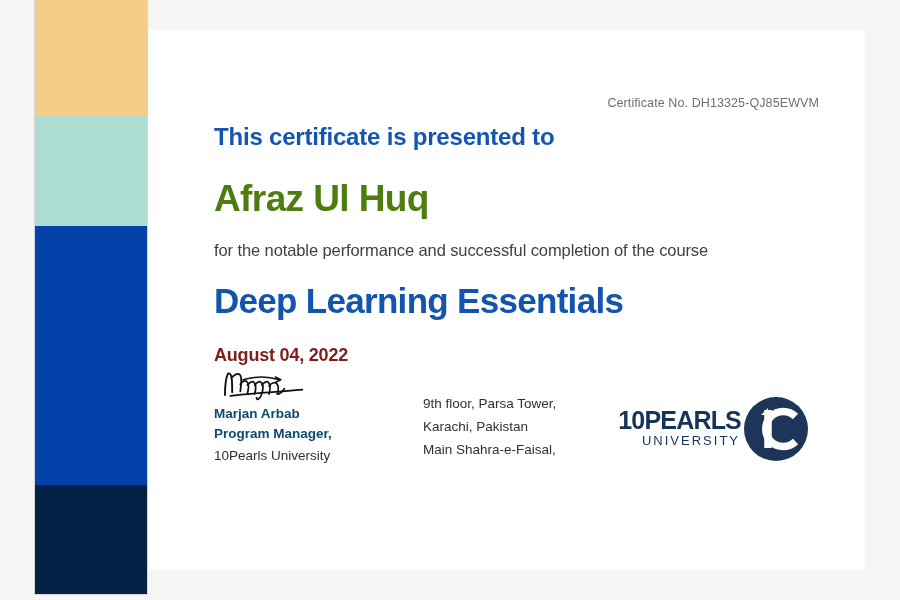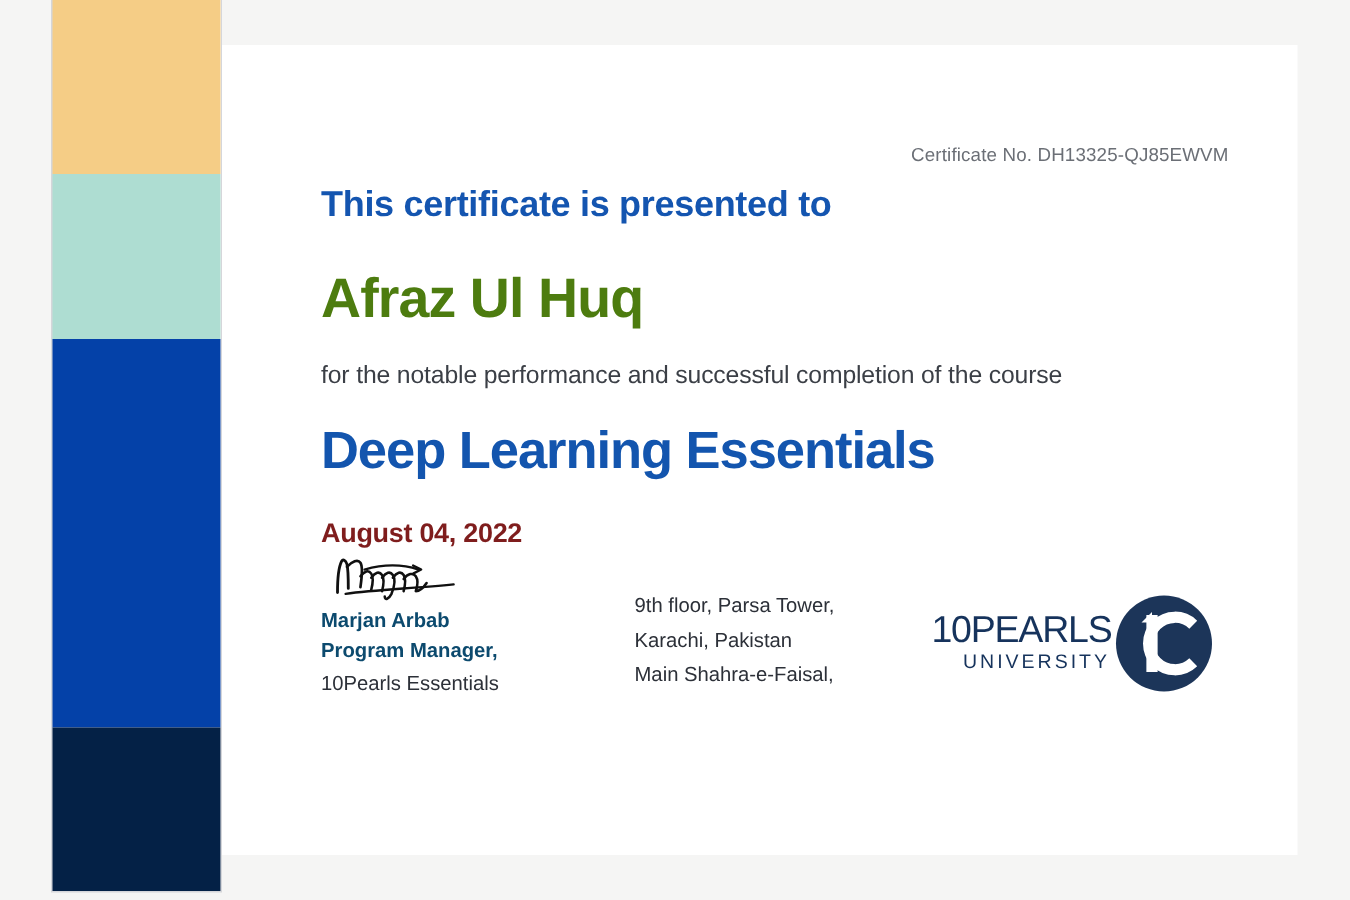--- a/index.html
+++ b/index.html
@@ -173,21 +173,21 @@
     align-items: center;
   }
   #logo-wordmark {
     display: flex;
     flex-direction: column;
     align-items: flex-end;
     margin-right: 2px;
   }
   #logo-name {
     font-size: 25px;
-    font-weight: normal;
+    font-weight: bold;
     color: #16335c;
     letter-spacing: -0.8px;
     line-height: 1;
   }
   #logo-subtitle {
     font-size: 13px;
     color: #16335c;
     letter-spacing: 2.0px;
     line-height: 1.25;
     margin-right: 1px;
@@ -228,21 +228,21 @@
             <path d="M51,19 C54,15 57,14 59,17 C61,20 60,25 59,29" stroke-width="1.9"></path>
             <path d="M59,20 C62,16 66,15 68,18 C70,21 69,26 68,29 C71,29 74,26 76,23" stroke-width="1.9"></path>
             <path d="M30,13 C44,9 58,9 70,13" stroke-width="1.7"></path>
             <path d="M66,10 L72,13 L66,16" stroke-width="1.7"></path>
             <path d="M16,31 C38,28 66,27 96,24" stroke-width="1.8"></path>
           </g>
         </svg>
 
         <div class="signer-line">Marjan Arbab</div>
         <div class="signer-line">Program Manager,</div>
-        <div id="signer-org">10Pearls Essentials</div>
+        <div id="signer-org">10Pearls University</div>
       </div>
 
       <div id="address-block">
         <div class="address-line">9th floor, Parsa Tower,</div>
         <div class="address-line">Karachi, Pakistan</div>
         <div class="address-line">Main Shahra-e-Faisal,</div>
       </div>
 
       <div id="brand-logo">
         <div id="logo-wordmark">

